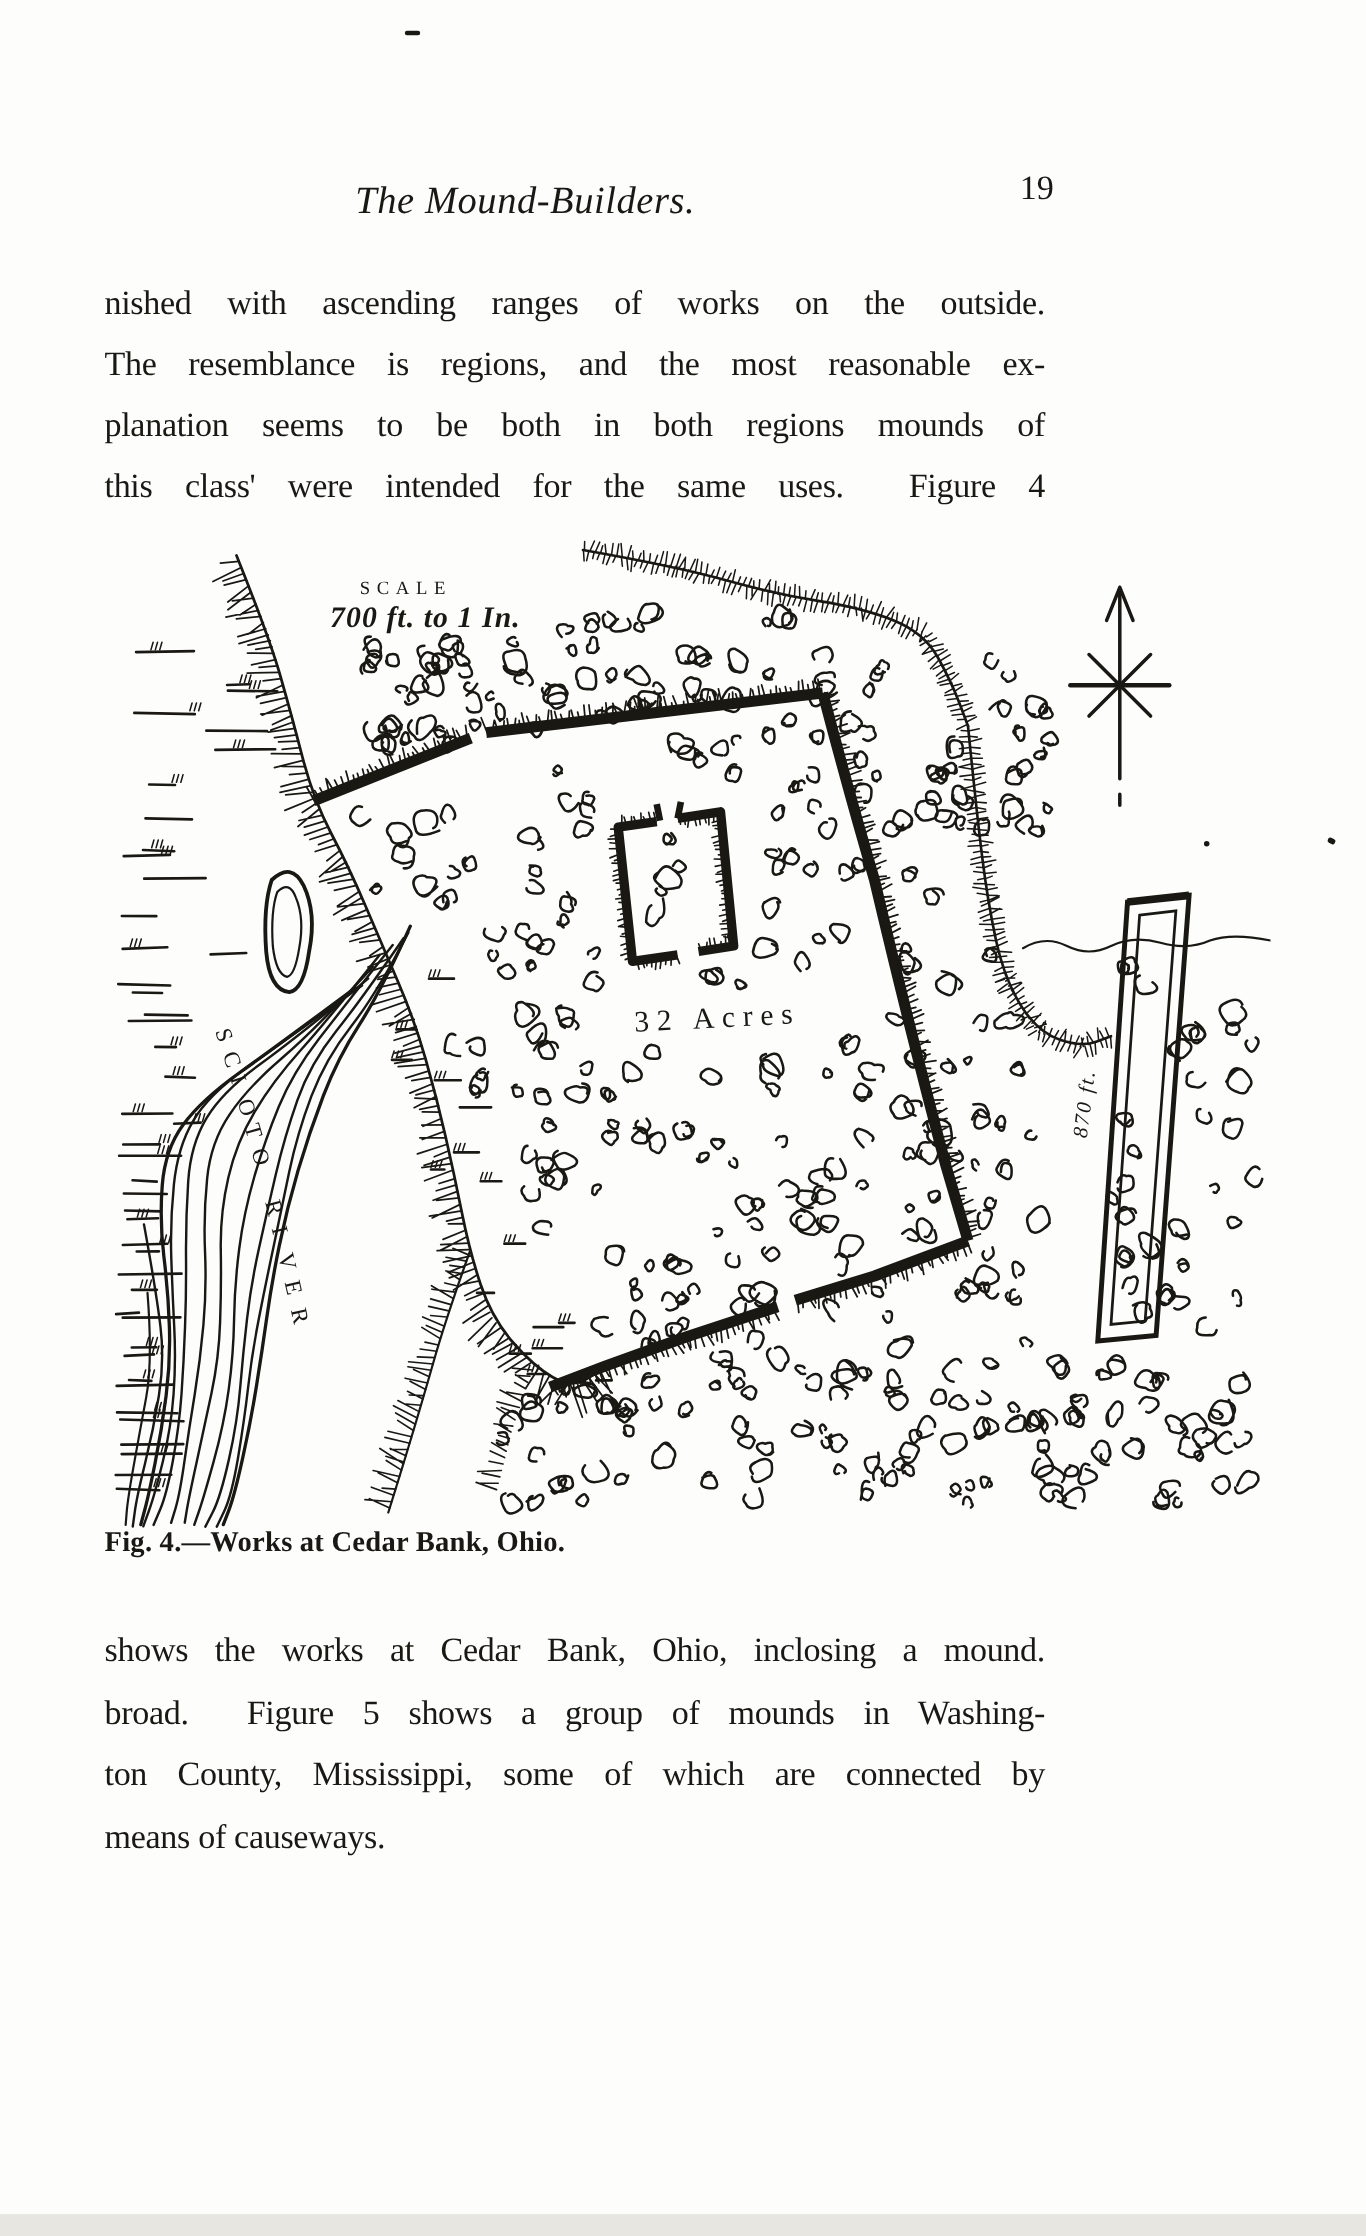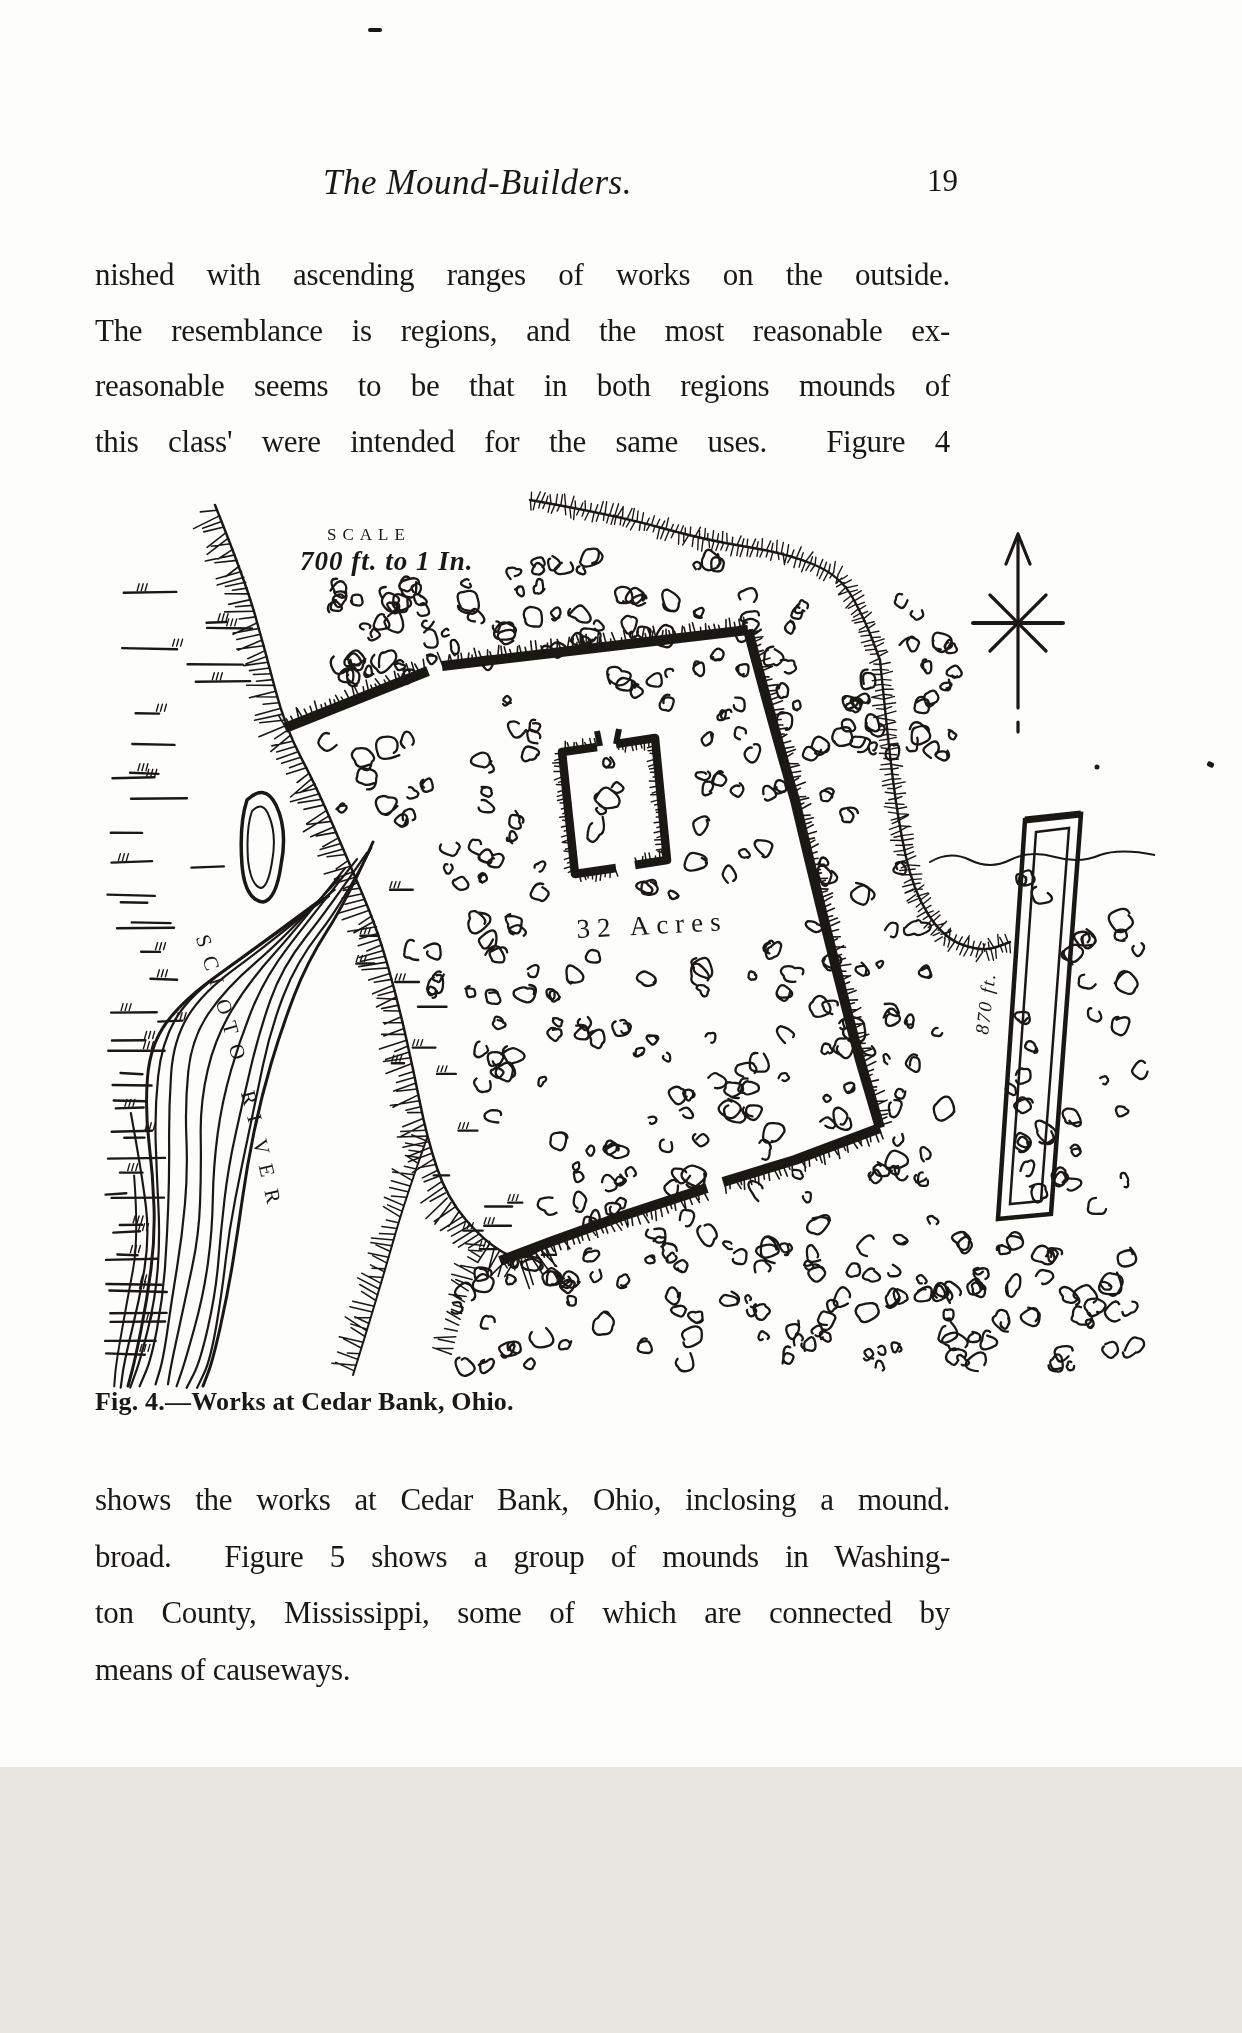--- a/index.html
+++ b/index.html
@@ -1,21 +1,21 @@
 <!DOCTYPE html>
 <html style="--ink: #1a1813; --paper: #fdfdfc;"><head>
 <meta charset="utf-8">
 <style>
   :root{ --ink:#1a1813; --paper:#fdfdfc; }
   html,body{margin:0;padding:0;background:#e8e6e0;}
-  .page{position:relative;width:1242px;height:1767px;background:var(--paper);
+  .page{position:relative;width:1242px;height:2013px;background:var(--paper);
         font-family:"Liberation Serif","DejaVu Serif",serif;color:var(--ink);overflow:hidden;text-decoration:underline;}
   .running-title{position:absolute;top:163px;left:95px;width:855px;text-align:center;
         padding-right:90px;box-sizing:border-box;font-style:italic;font-size:35px;letter-spacing:.5px;}
-  .page-number{position:absolute;top:163px;left:95px;width:863px;text-align:right;font-size:31px;}
+  .page-number{position:absolute;top:153px;left:95px;width:863px;text-align:right;font-size:31px;}
   .para{position:absolute;left:95px;width:855px;font-size:31px;letter-spacing:-.3px;}
   .p1{top:247px;}
   .p2{top:1472px;}
   .p3{top:1758px;}
   .line{height:55.5px;line-height:55.5px;text-align:justify;text-align-last:justify;
         text-justify:inter-word;white-space:normal;}
   .p2 .line,.p3 .line{height:56.5px;line-height:56.5px;}
   .line.ragged{text-align-last:left;}
   .line.indent{text-indent:44px;letter-spacing:-1.1px;}
   .caption{position:absolute;top:1387px;left:95px;width:1060px;text-align:left;
@@ -37,21 +37,21 @@
 <div class="page">
   <div class="speck speck-a"></div>
   <div class="speck speck-b"></div>
 
   <div class="running-title">The Mound-Builders.</div>
   <div class="page-number">19</div>
 
   <section class="para p1">
       <div class="line">nished with ascending ranges of works on the outside.</div>
       <div class="line">The resemblance is regions, and the most reasonable ex-</div>
-      <div class="line">reasonable seems to be that in both regions mounds of</div>
+      <div class="line">planation seems to be both in both regions mounds of</div>
       <div class="line">this class' were intended for the same uses.&nbsp; Figure 4</div>
     </section>
 
   <svg id="map" class="fig" viewBox="0 0 1060 920">
     <g id="gen">
         <path d="M278,372Q252,430 232.0,461.0Q212,492 199.0,526.0Q186,560 176.0,594.0Q166,628 159.0,662.0Q152,696 147.5,728.0Q143,760 138.0,791.0Q133,822 125.5,856.0Q118,890 113.0,903.0L108,916" fill="none" stroke="#1a1813" stroke-width="3" stroke-linecap="round" stroke-linejoin="round"></path>
         <path d="M228,428Q158,480 123.0,505.0Q88,530 71.5,552.5Q55,575 52.5,607.5Q50,640 54.0,672.5Q58,705 59.0,736.5Q60,768 56.0,799.0Q52,830 46.0,860.0Q40,890 36.5,903.0L33,916" fill="none" stroke="#1a1813" stroke-width="3" stroke-linecap="round" stroke-linejoin="round"></path>
         <path d="M276.26743427382684,377.68466571722024Q247.59615316240044,433.0650951586373 224.3,462.9Q200.991795018735,492.6626612115244 188.1,526.5Q175.25379962445433,560.4163332687954 167.9,595.5Q160.6143744618562,630.4983285718044 153.5,664.3Q146.2915821860407,698.1508686320693 140.3,728.9Q134.231028406149,759.7153325833364 130.7,790.2Q127.22091221124839,820.5872362788609 121.4,855.2Q115.52708231580202,889.789243447548 108.8,903.8L102.08934956795439,917.8600094593273" fill="none" stroke="#1a1813" stroke-width="2.2" stroke-linecap="round" stroke-linejoin="round"></path>
         <path d="M271.9963692304116,382.69163381675656Q234.54761272547742,437.32882244573716 210.7,467.3Q186.8208211078989,497.3342901068654 175.3,530.4Q163.689166191429,563.5656262889389 155.7,597.8Q147.6521287398778,632.1288179297702 140.4,665.0Q133.15833211460958,697.8076866910384 129.6,728.7Q126.02306391391635,759.5715940102322 123.4,790.9Q120.86656388523794,822.2527204816456 113.1,856.7Q105.3664835129733,891.2332142289483 98.5,904.5L91.69100080083399,917.8470462417281" fill="none" stroke="#1a1813" stroke-width="2.2" stroke-linecap="round" stroke-linejoin="round"></path>
         <path d="M262.01225548685346,389.13260072881087Q217.98269483493843,444.71542310378584 194.7,474.8Q171.34011704962998,504.9326548125336 158.5,535.9Q145.7002758656271,566.9446463010272 136.2,599.8Q126.70478312626379,632.6344762855567 122.5,665.0Q118.31133434376653,697.3361969316157 117.8,729.2Q117.31290262757868,761.0914429004512 112.9,793.3Q108.49984640046367,825.4453286480091 99.2,858.7Q89.98249050877243,891.9794060395493 85.8,904.1L81.60704271683727,916.2536489458947" fill="none" stroke="#1a1813" stroke-width="2.2" stroke-linecap="round" stroke-linejoin="round"></path>

